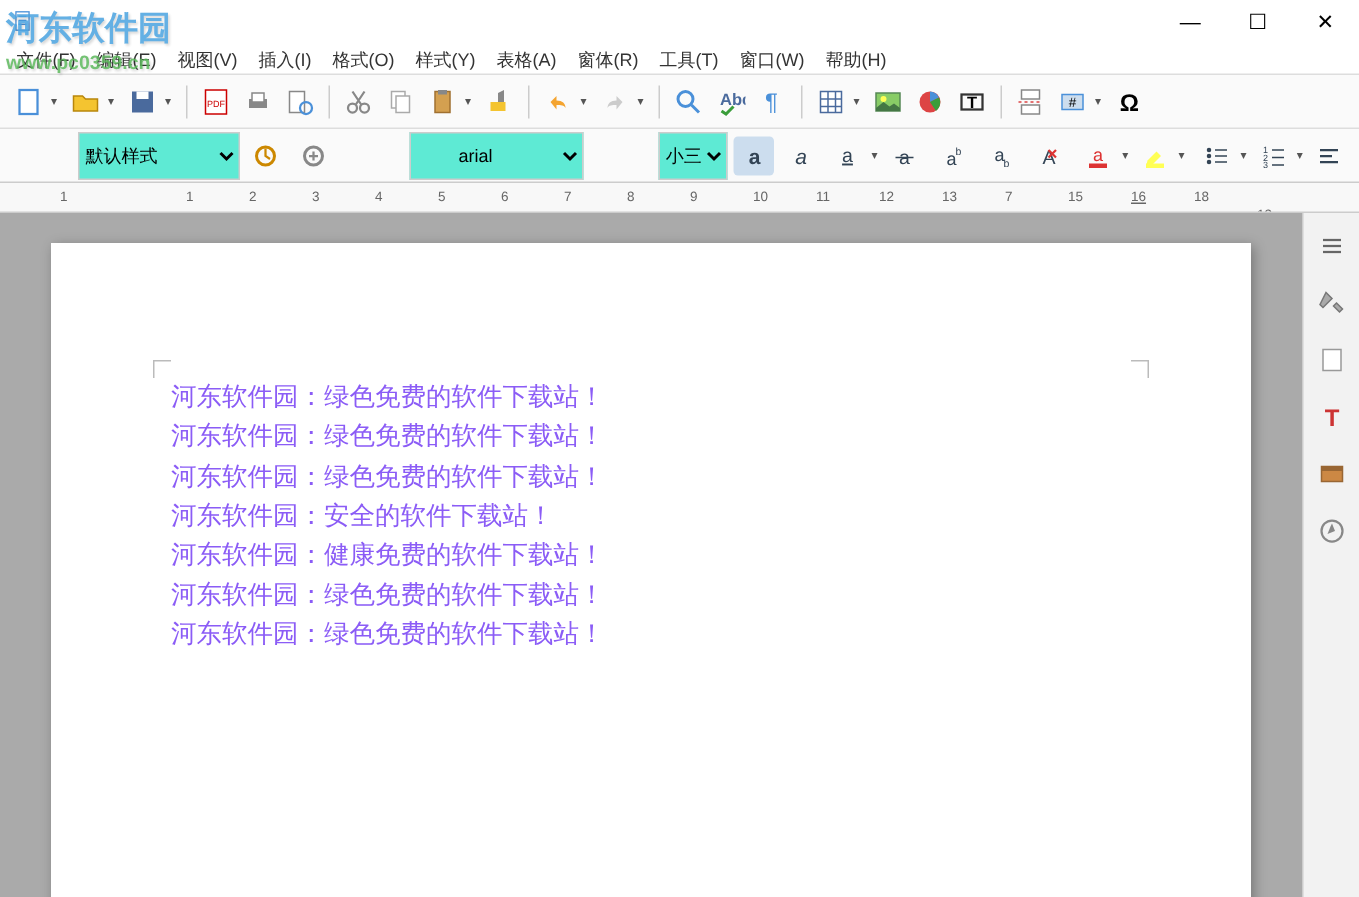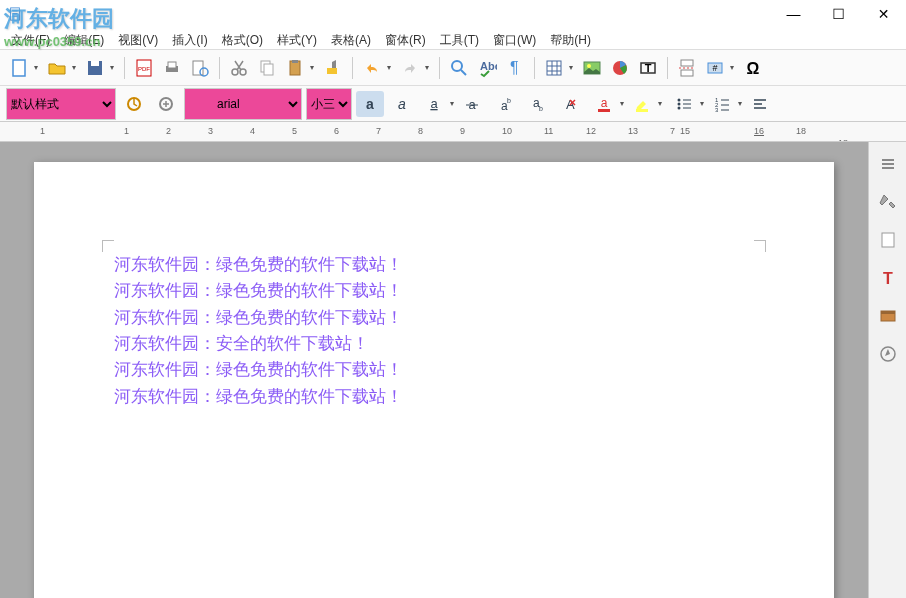--- a/index.html
+++ b/index.html
@@ -9,21 +9,21 @@
 .titlebar .title { font-size:12px; color:#333; }
 .titlebar .ctrls { position:absolute; right:0; top:0; display:flex; }
 .titlebar .ctrls div { width:45px; height:28px; display:flex; align-items:center; justify-content:center; font-size:14px; }
 .menubar { height:22px; background:#fff; display:flex; align-items:flex-end; padding:0 4px; border-bottom:1px solid #ddd; }
 .menubar .item { font-size:12px; padding:0 7px; color:#333; cursor:default; }
 .toolbar { height:36px; background:#fafafa; display:flex; align-items:center; padding:0 6px; border-bottom:1px solid #ddd; gap:2px; }
 .toolbar .sep { width:1px; height:22px; background:#ccc; margin:0 4px; }
 .toolbar .btn { width:26px; height:26px; display:flex; align-items:center; justify-content:center; cursor:pointer; border-radius:3px; }
 .toolbar .dd { width:8px; font-size:8px; color:#555; }
 .formatbar { height:36px; background:#fafafa; display:flex; align-items:center; padding:0 6px; border-bottom:1px solid #ccc; gap:4px; }
-.formatbar select { height:32px; font-size:12px; border:1px solid #ccc; background:#ec4899; }
+.formatbar select { height:32px; font-size:12px; border:1px solid #ccc; background:#5eead4;margin-left:46px; }
 .formatbar .sel-style { width:110px; }
 .formatbar .sel-font { width:118px;padding-left:28px; }
 .formatbar .sel-size { width:46px; }
 .formatbar .btn { width:28px; height:26px; display:flex; align-items:center; justify-content:center; cursor:pointer; border-radius:3px; position:relative; }
 .formatbar .dd-arrow { font-size:8px; color:#555; margin-left:-2px; }
 .ruler { height:20px; background:#f8f8f8; border-bottom:1px solid #ccc; position:relative; overflow:hidden; font-size:9px; color:#666; }
 .ruler .tick { position:absolute; top:4px; }
 .workspace { position:absolute; top:142px; left:0; right:38px; bottom:0; background:#aaa; overflow:auto; }
 .page { background:#fff; width:800px; margin:20px auto 0; min-height:1000px; box-shadow:2px 2px 8px rgba(0,0,0,0.3); padding:90px 80px; position:relative; }
 .page .corner { position:absolute; width:12px; height:12px; border:1px solid #bbb; }
@@ -336,34 +336,35 @@
     <span class="tick" style="left: 292px;">5</span>
     <span class="tick" style="left: 334px;">6</span>
     <span class="tick" style="left: 376px;">7</span>
     <span class="tick" style="left: 418px;">8</span>
     <span class="tick" style="left: 460px;">9</span>
     <span class="tick" style="left: 502px;">10</span>
     <span class="tick" style="left: 544px;">11</span>
     <span class="tick" style="left: 586px;">12</span>
     <span class="tick" style="left: 628px;">13</span>
     <span class="tick" style="left: 670px;">7</span>
-    <span class="tick" style="left: 680px;">15</span>
+    <span class="tick" style="left: 712px;">15</span>
     <span class="tick" style="left: 754px; text-decoration: underline;">16</span>
     <span class="tick" style="left: 796px;">18</span>
     <span class="tick" style="left: 838px; margin-top: 12px;">18</span>
   </div>
 
 <div class="workspace">
   <div class="page">
     <div class="corner tl"></div>
     <div class="corner tr"></div>
     <p>河东软件园：绿色免费的软件下载站！</p>
     <p>河东软件园：绿色免费的软件下载站！</p>
     <p>河东软件园：绿色免费的软件下载站！</p>
     <p>河东软件园：安全的软件下载站！</p>
+    <p>河东软件园：健康免费的软件下载站！</p>
     <p>河东软件园：绿色免费的软件下载站！</p>
     <p>河东软件园：绿色免费的软件下载站！</p>
   </div>
 </div>
 
 <div class="sidebar">
   <div class="sbtn">
       <svg width="16" height="16">
         <line x1="2" y1="4" x2="14" y2="4" stroke="#666" stroke-width="1.5"></line>
         <line x1="2" y1="8" x2="14" y2="8" stroke="#666" stroke-width="1.5"></line>

